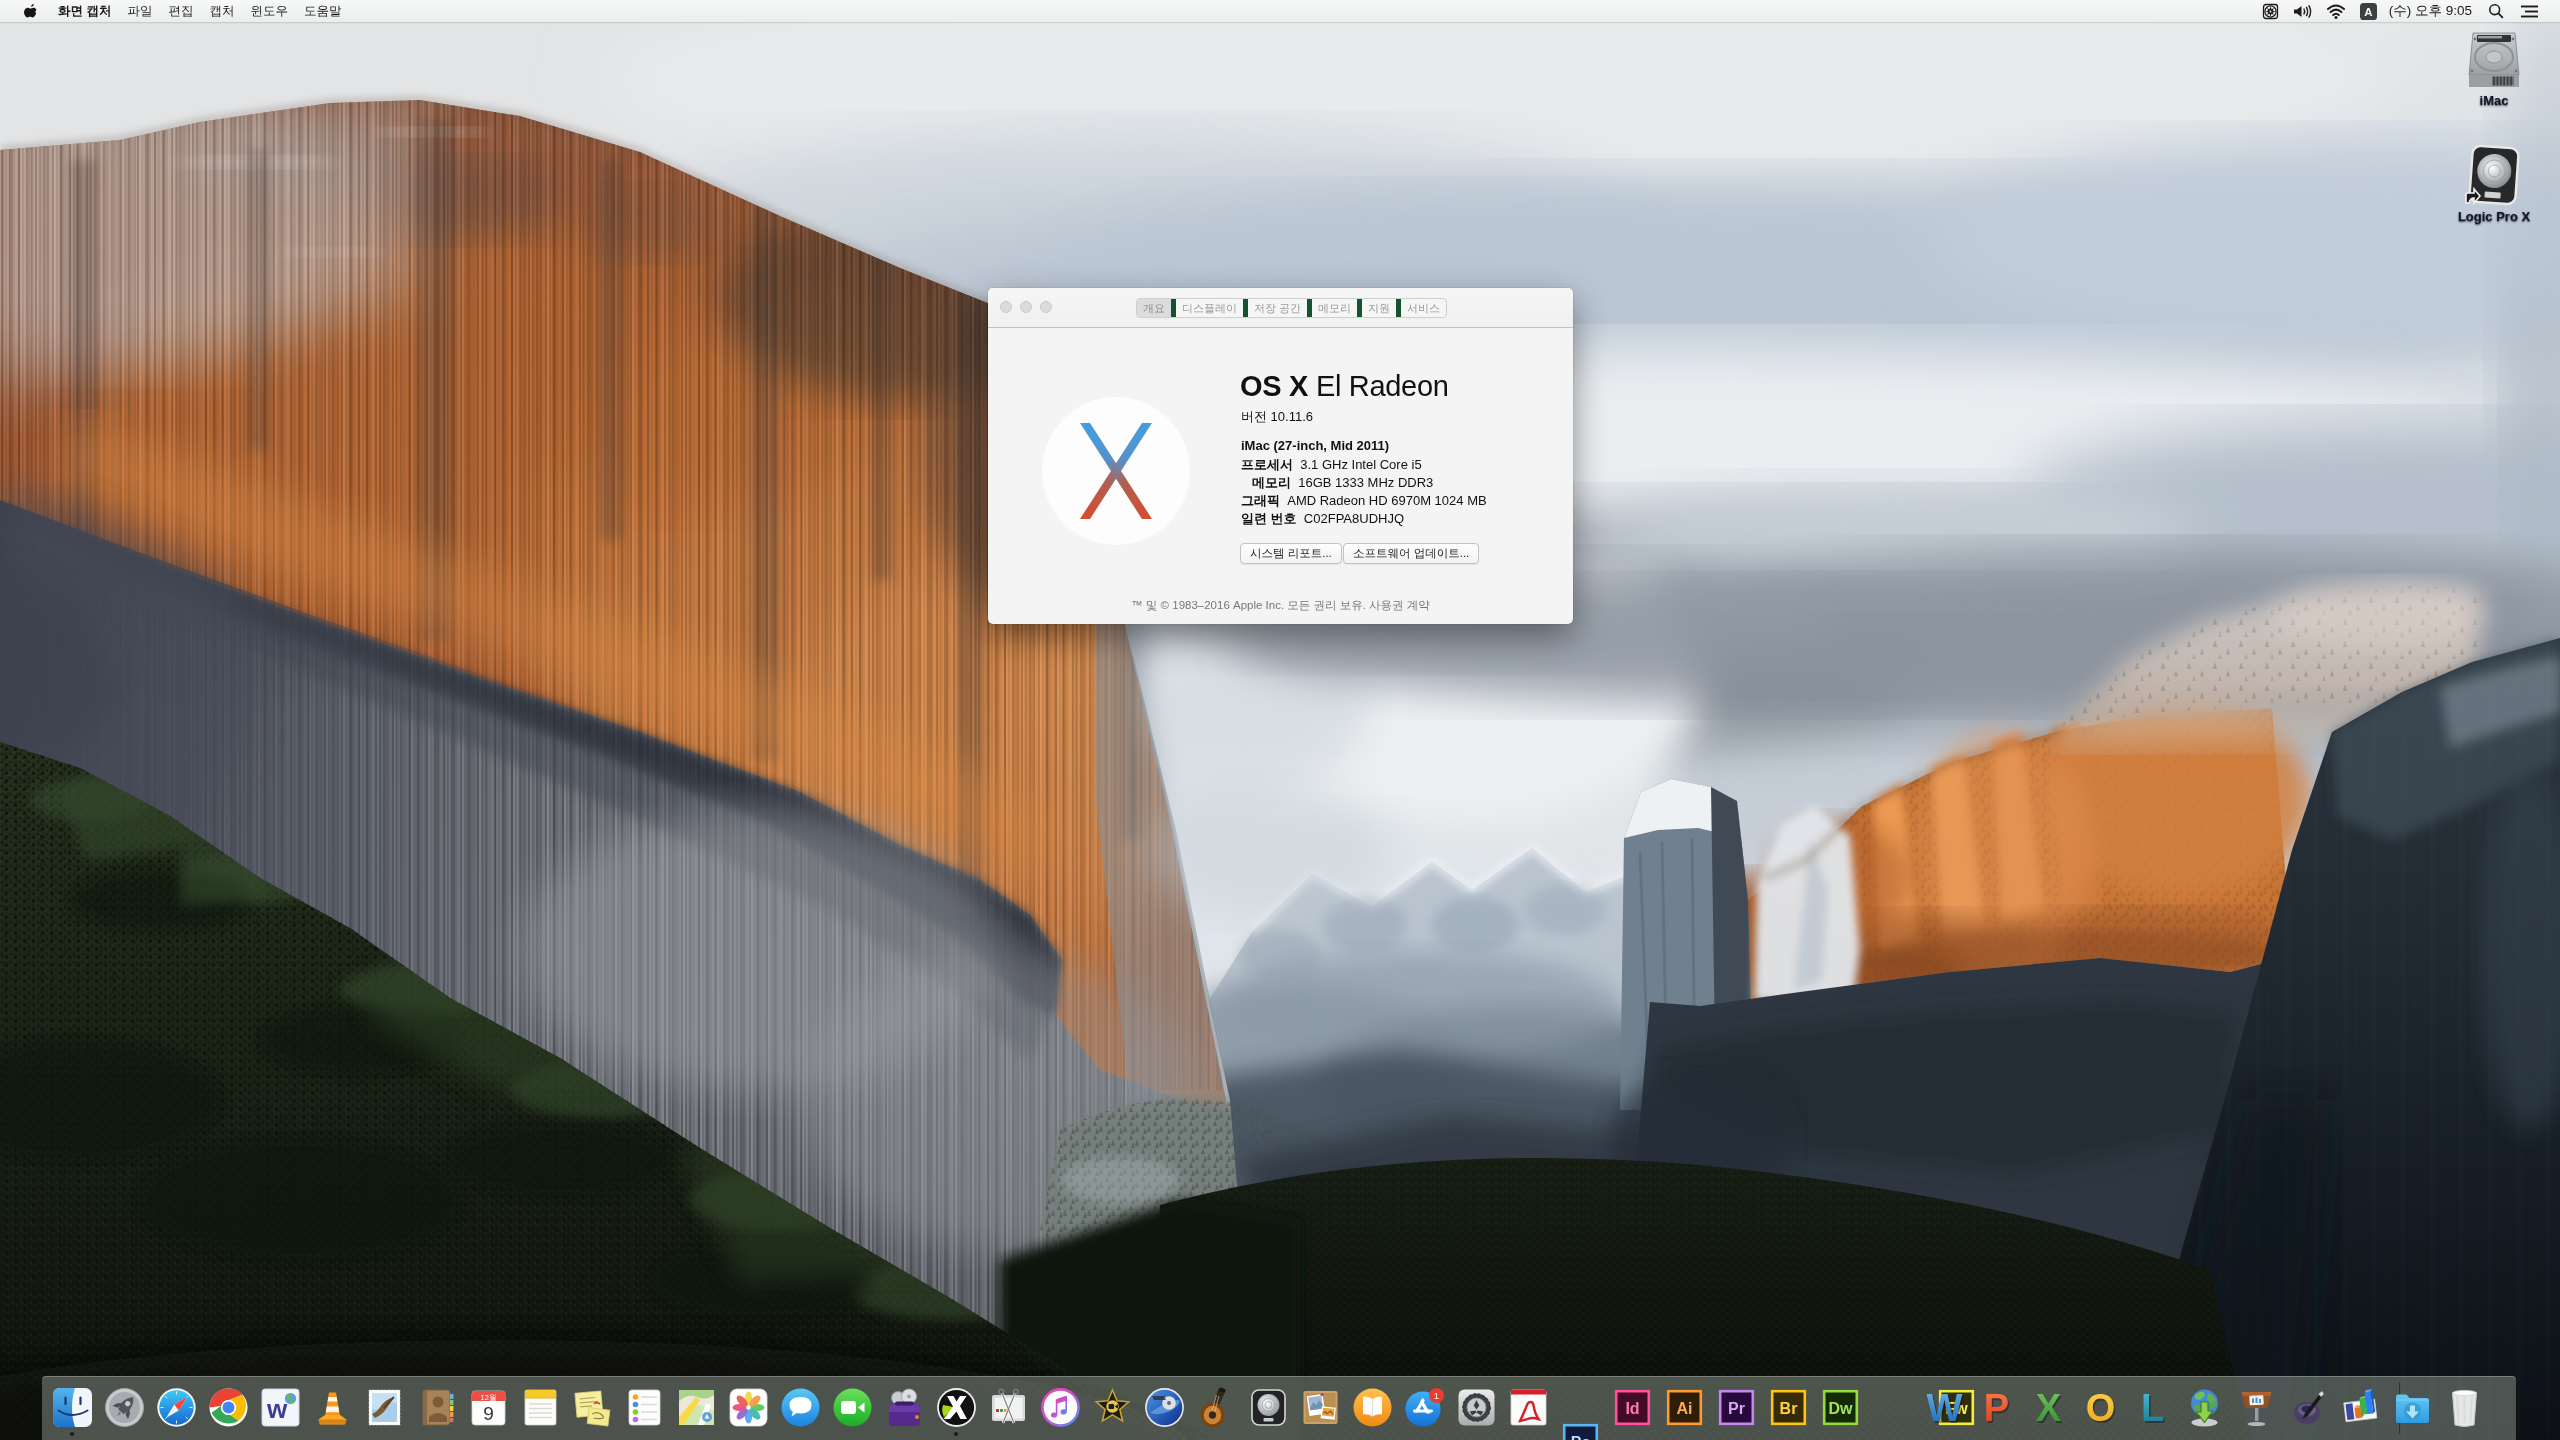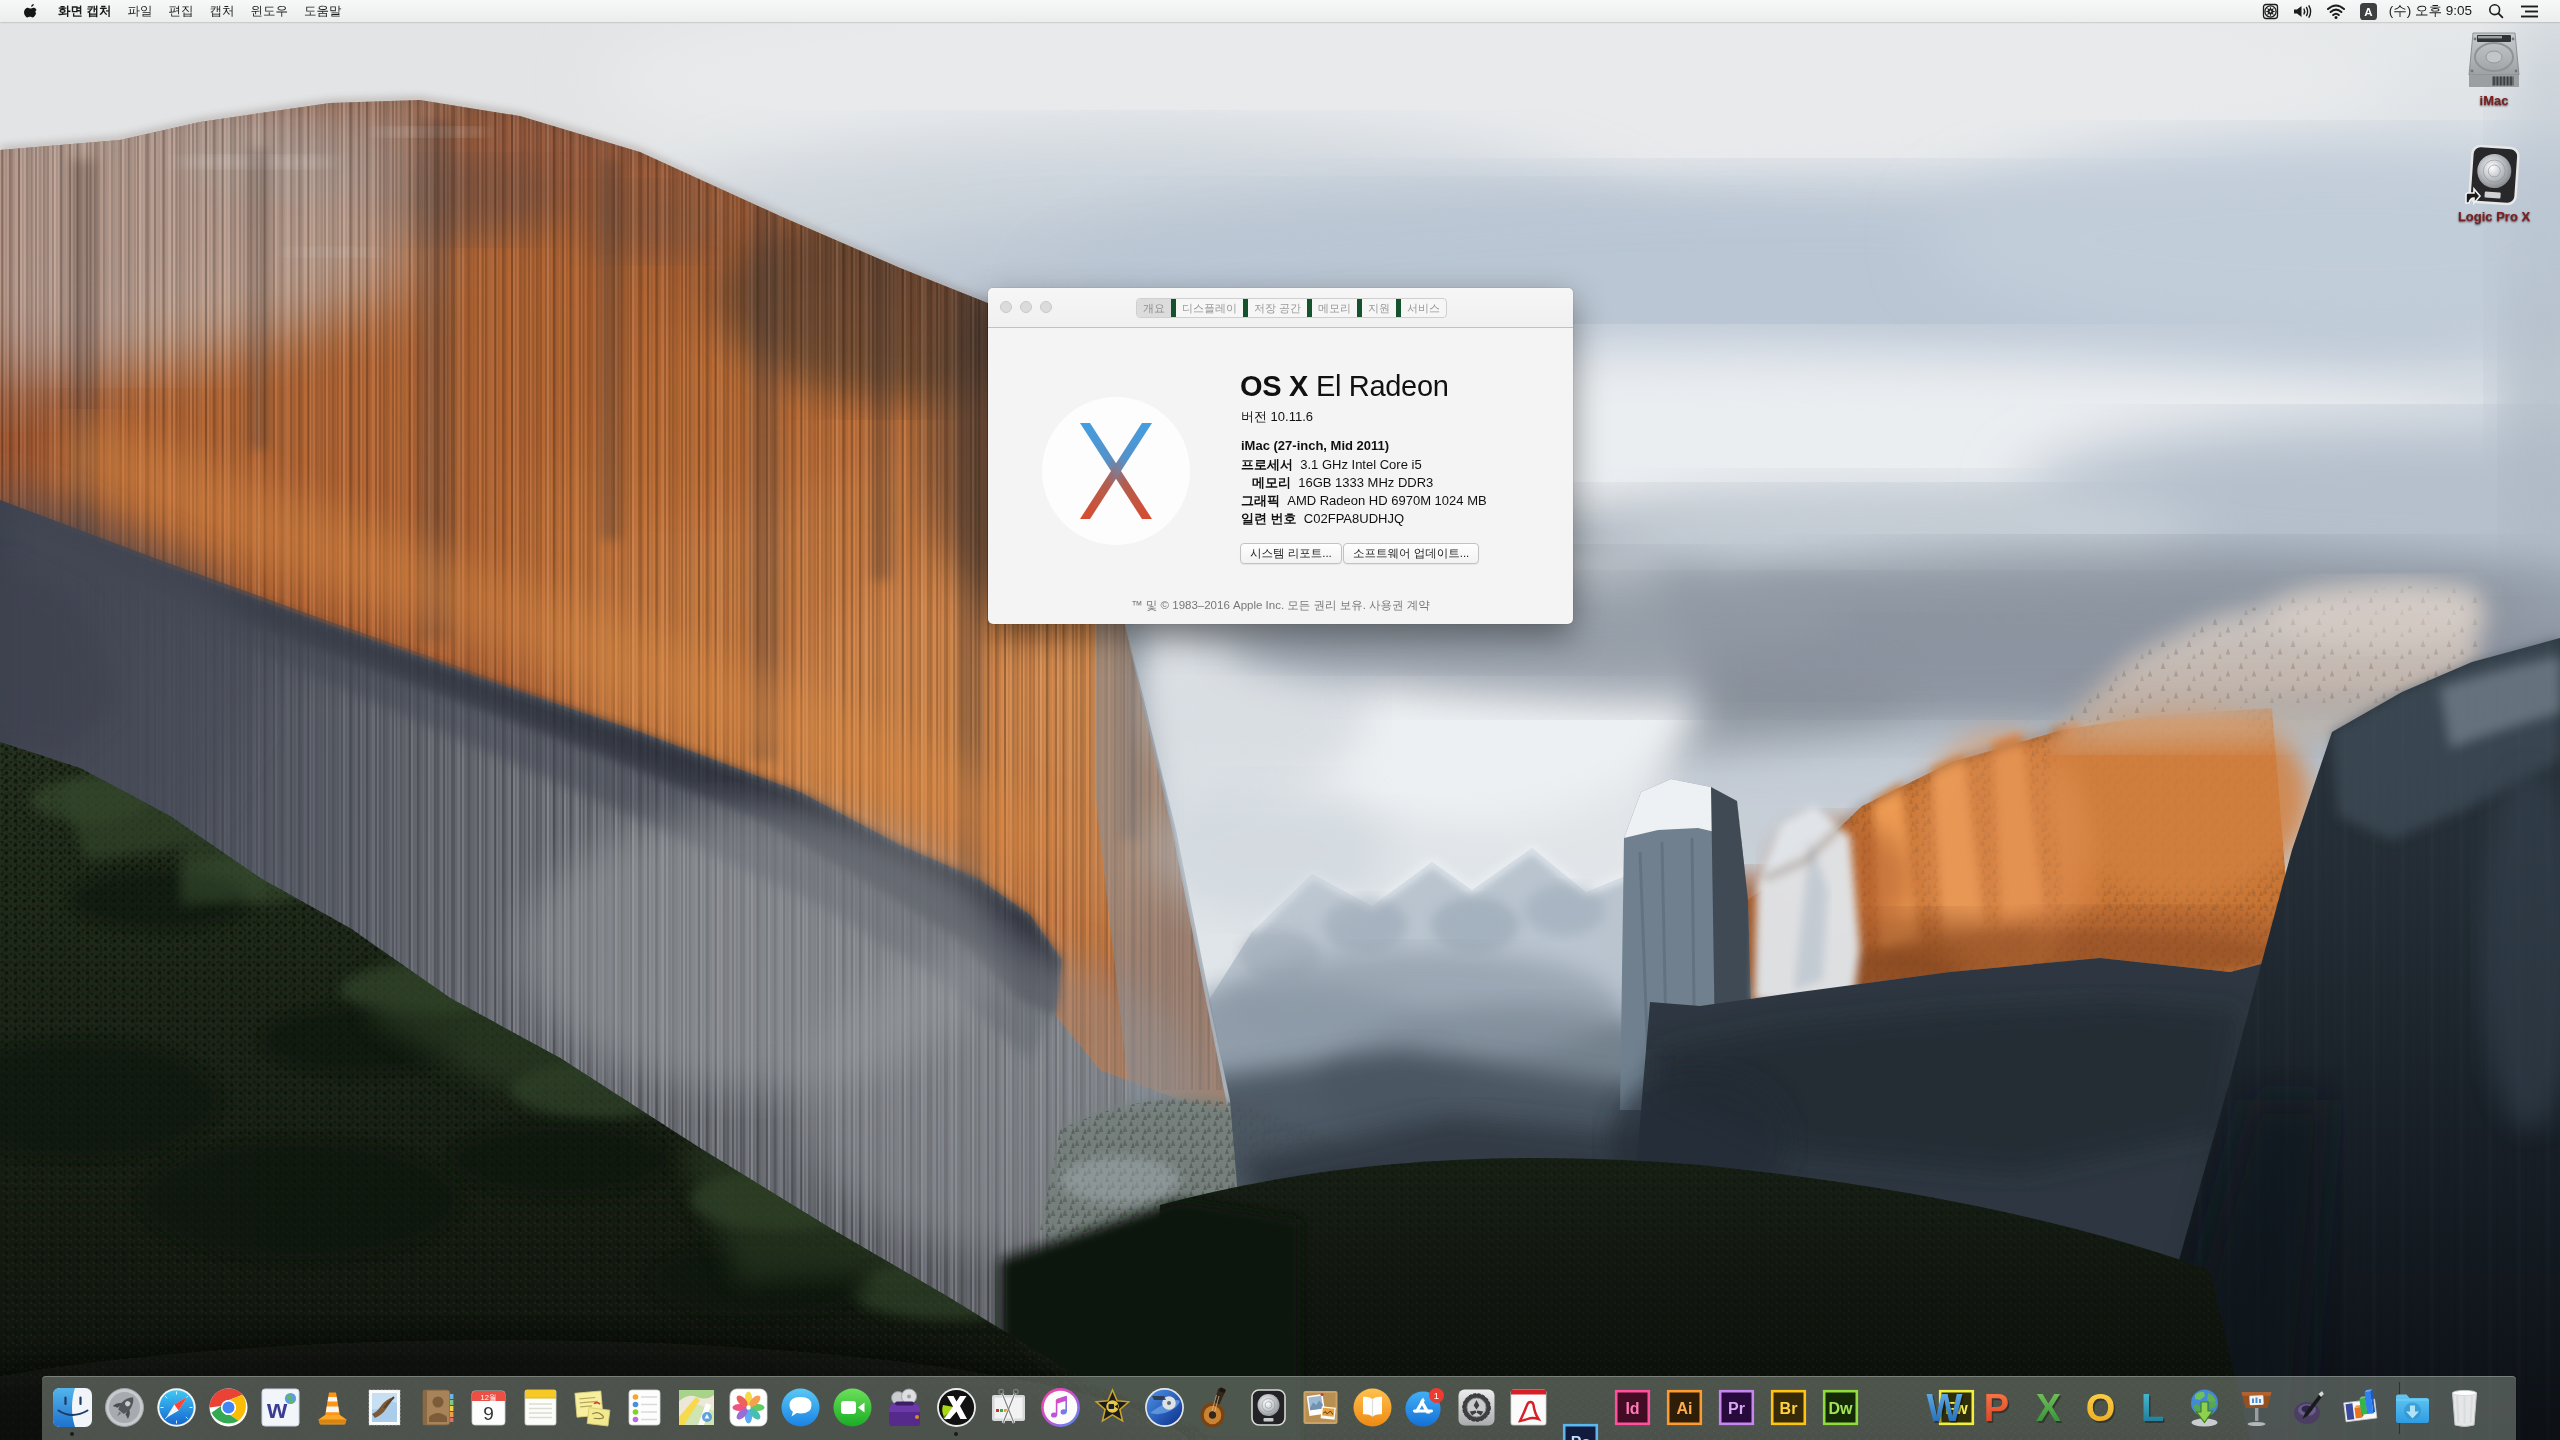--- a/index.html
+++ b/index.html
@@ -16,21 +16,21 @@
 .tl{position:absolute;top:13px;width:12px;height:12px;border-radius:50%;background:#dbdbdb;border:1px solid #c9c9c9;box-sizing:border-box;}
 #tabs{position:absolute;left:148px;top:10px;display:flex;height:18px;border:1px solid #cfcfcf;border-radius:4px;overflow:hidden;background:#f6f6f6;}
 #tabs div{display:flex;align-items:center;justify-content:center;font-size:11px;color:#9a9a9a;border-right:5px solid #14532d;padding:0 6px;white-space:nowrap;}
 #tabs div:last-child{border-right:none;}
 #tabs .sel{background:#dcdcdc;color:#8e8e8e;}
 #wbody{position:relative;font-size:13px;color:#111;}
 .row{position:absolute;white-space:nowrap;}
 .btn{position:absolute;height:19px;background:linear-gradient(#fefefe,#f2f2f2);border:1px solid #c2c2c2;border-radius:4px;font-size:11.5px;color:#222;display:flex;align-items:center;padding:0 9px;box-shadow:0 1px 1px rgba(0,0,0,.06);}
 
 .dicon{position:absolute;text-align:center;}
-.dlabel{color:#7f1d1d;font-size:13px;font-weight:bold;text-shadow:0 1px 2px rgba(0,0,0,.75);margin-top:2px;}
+.dlabel{color:#0f172a;font-size:13px;font-weight:bold;text-shadow:0 1px 2px rgba(0,0,0,.75);margin-top:2px;}
 
 #dock{position:absolute;left:42px;top:1376px;width:2474px;height:64px;background:rgba(160,170,160,.44);border-radius:4px 4px 0 0;box-shadow:inset 0 1px 0 rgba(255,255,255,.25);}
 .ddot{position:absolute;top:57px;width:4px;height:4px;border-radius:50%;background:#1b1b1b;}
 #dsep{position:absolute;left:2357px;top:6px;width:1px;height:52px;background:rgba(20,25,20,.55);}
 </style>
 </head>
 <body>
 <div id="stage">
 <svg id="wp" width="2560" height="1440" viewBox="0 0 2560 1440">
 <defs>

